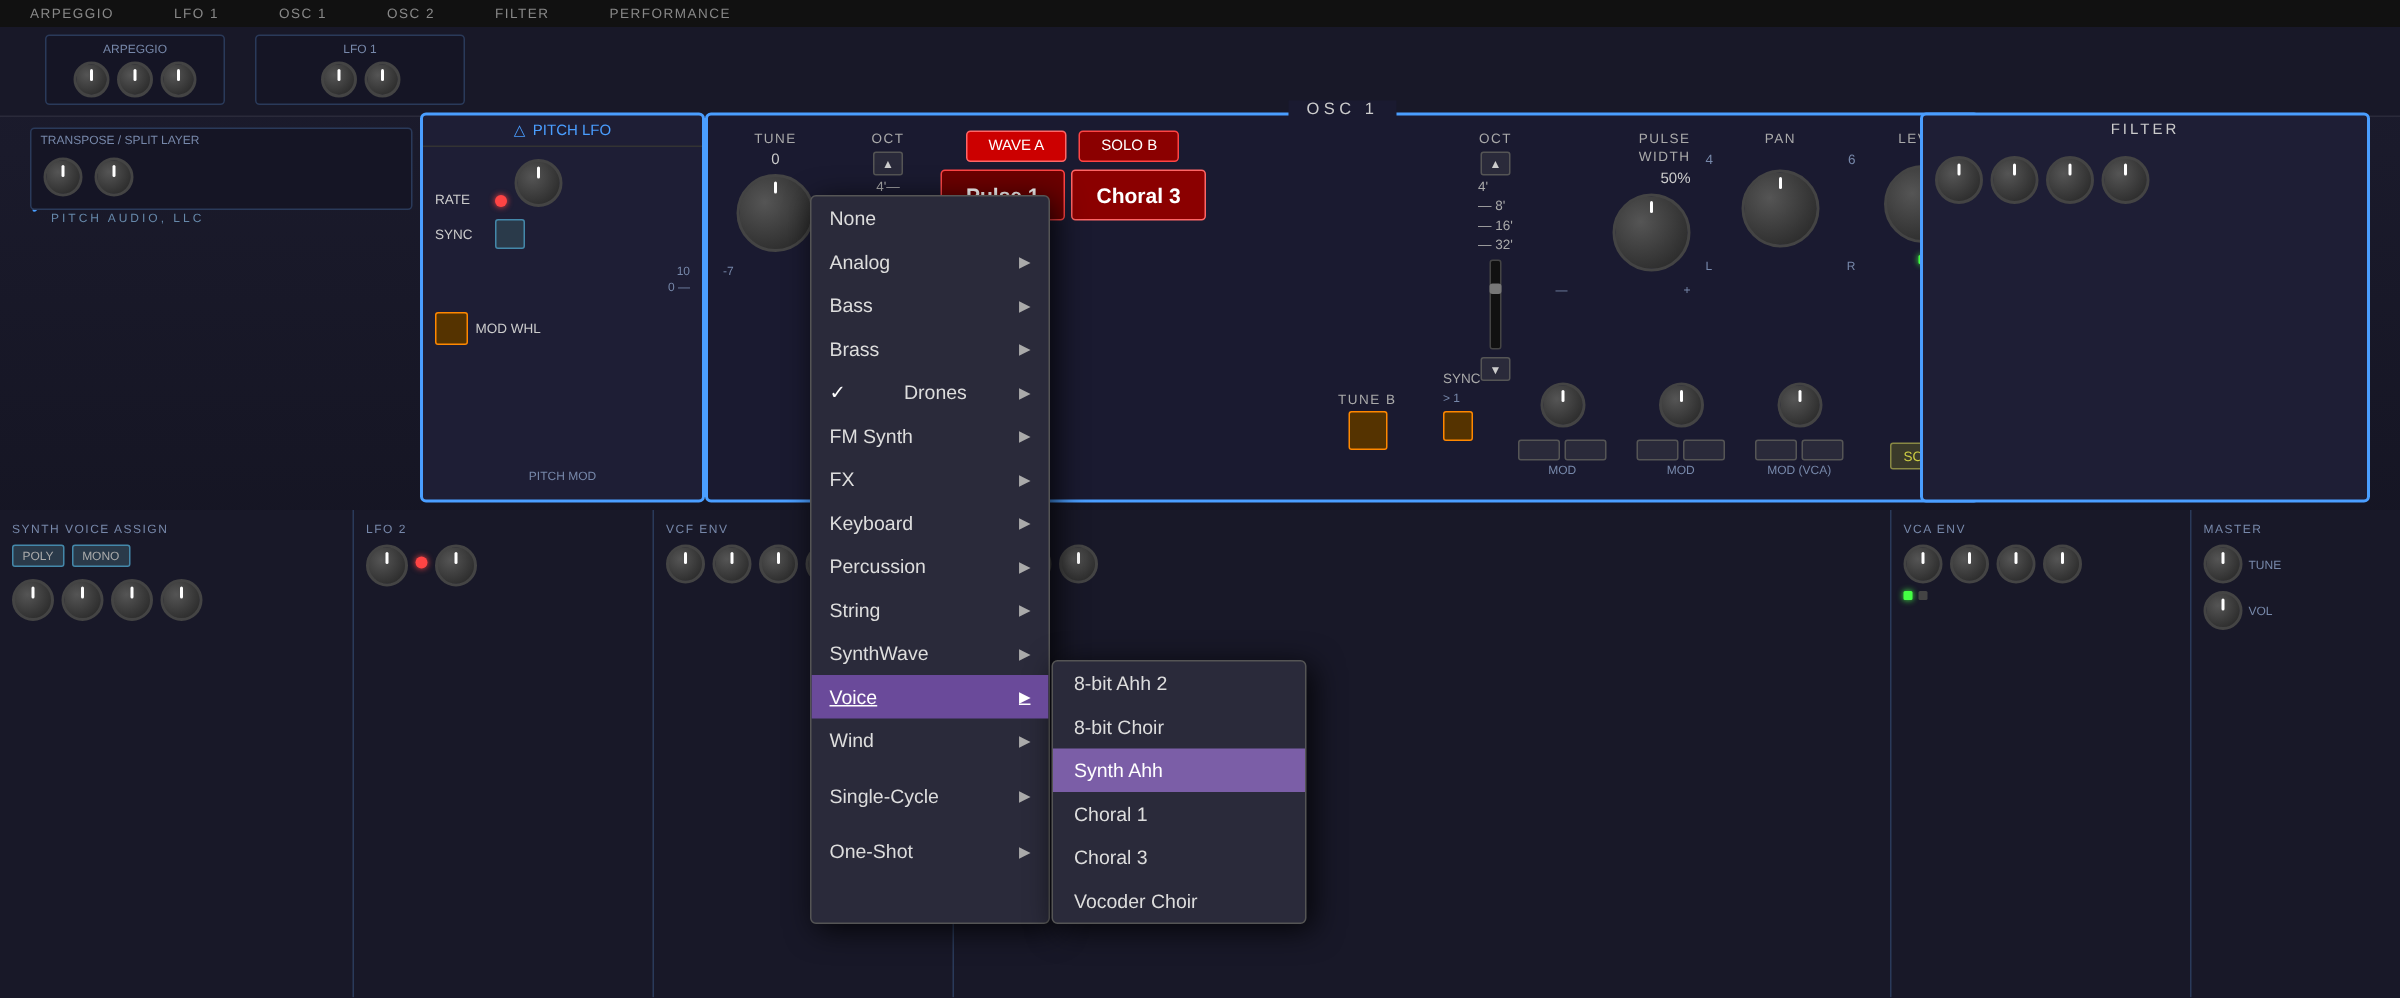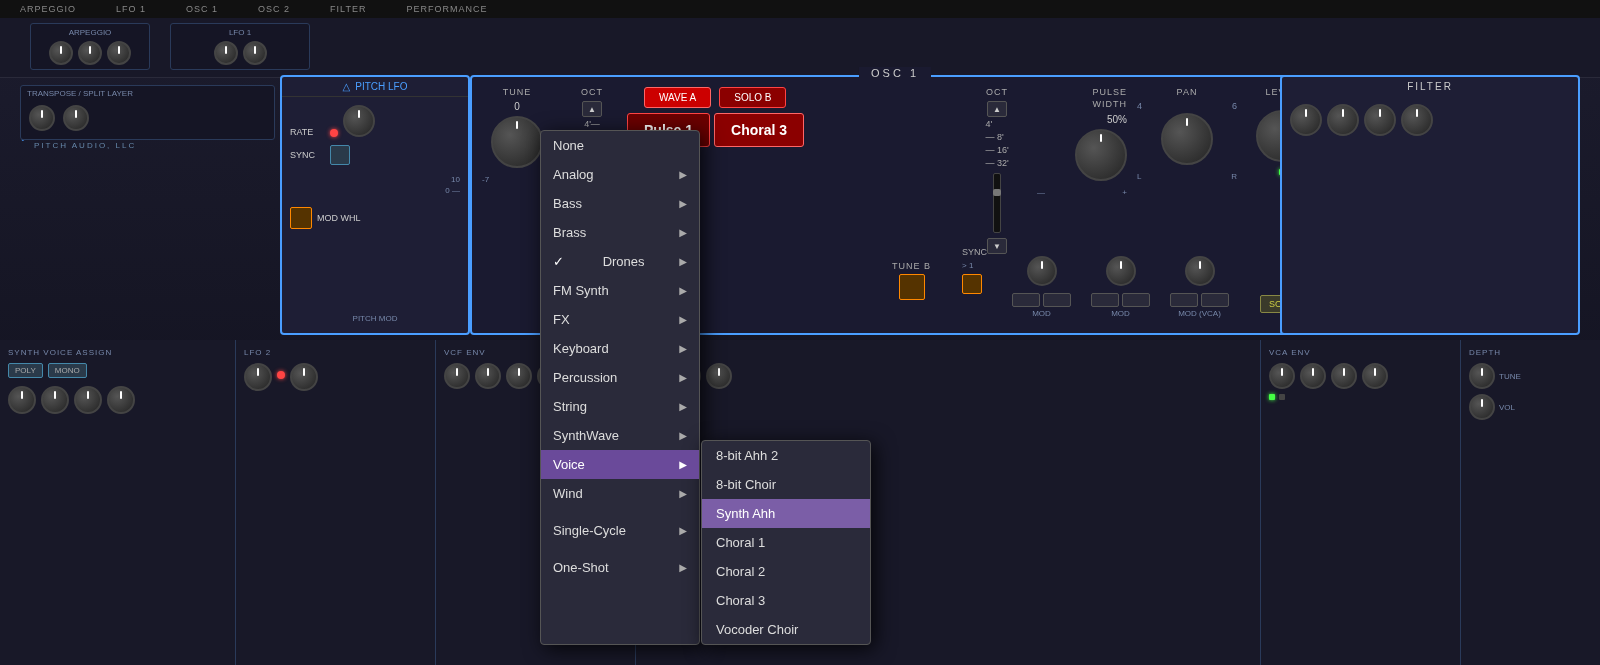--- a/index.html
+++ b/index.html
@@ -142,20 +142,21 @@
       justify-content: space-between;
       padding: 7px 12px;
       font-size: 13px;
       color: #ddd;
       cursor: pointer;
       position: relative;
     }
     .menu-item.active-voice {
       background: #6a4a9a;
       color: #fff;
+      text-decoration: underline;
     }
     .menu-item .checkmark {
       margin-right: 4px;
       color: #fff;
     }
     .menu-item .arrow {
       color: #aaa;
       font-size: 10px;
     }
     .menu-separator {
@@ -581,23 +582,20 @@
     <div class="menu-sub-item">
       <span>8-bit Choir</span>
     </div>
     <div class="menu-sub-item highlighted">
       <span>Synth Ahh</span>
     </div>
     <div class="menu-sub-item">
       <span>Choral 1</span>
     </div>
     <div class="menu-sub-item">
-      <span>Choral 2</span>
-    </div>
-    <div class="menu-sub-item">
       <span>Choral 3</span>
     </div>
     <div class="menu-sub-item">
       <span>Vocoder Choir</span>
     </div>
 
   </div>
 </div>
 
 <div class="bottom-panel">
@@ -653,21 +651,21 @@
       <div class="knob" style="width:26px;height:26px;"></div>
     </div>
 
     <div style="display:flex;gap:4px;margin-top:5px;">
       <div class="led-green" style="width:6px;height:6px;background:#44ff44;border-radius:1px;"></div>
       <div style="width:6px;height:6px;background:#444;border-radius:1px;"></div>
     </div>
   </div>
 
   <div style="width:140px;padding:8px;border-left:1px solid #2a3a5a;">
-    <div style="color:#7788aa;font-size:8px;letter-spacing:1px;margin-bottom:6px;">DEPTH</div>
+    <div style="color:#7788aa;font-size:8px;letter-spacing:1px;margin-bottom:6px;">MASTER</div>
     <div style="display:flex;flex-direction:column;gap:5px;">
       <div style="display:flex;align-items:center;gap:4px;">
         <div class="knob" style="width:26px;height:26px;"></div>
         <span style="color:#7788aa;font-size:8px;">TUNE</span>
       </div>
       <div style="display:flex;align-items:center;gap:4px;">
         <div class="knob" style="width:26px;height:26px;"></div>
         <span style="color:#7788aa;font-size:8px;">VOL</span>
       </div>
     </div>

